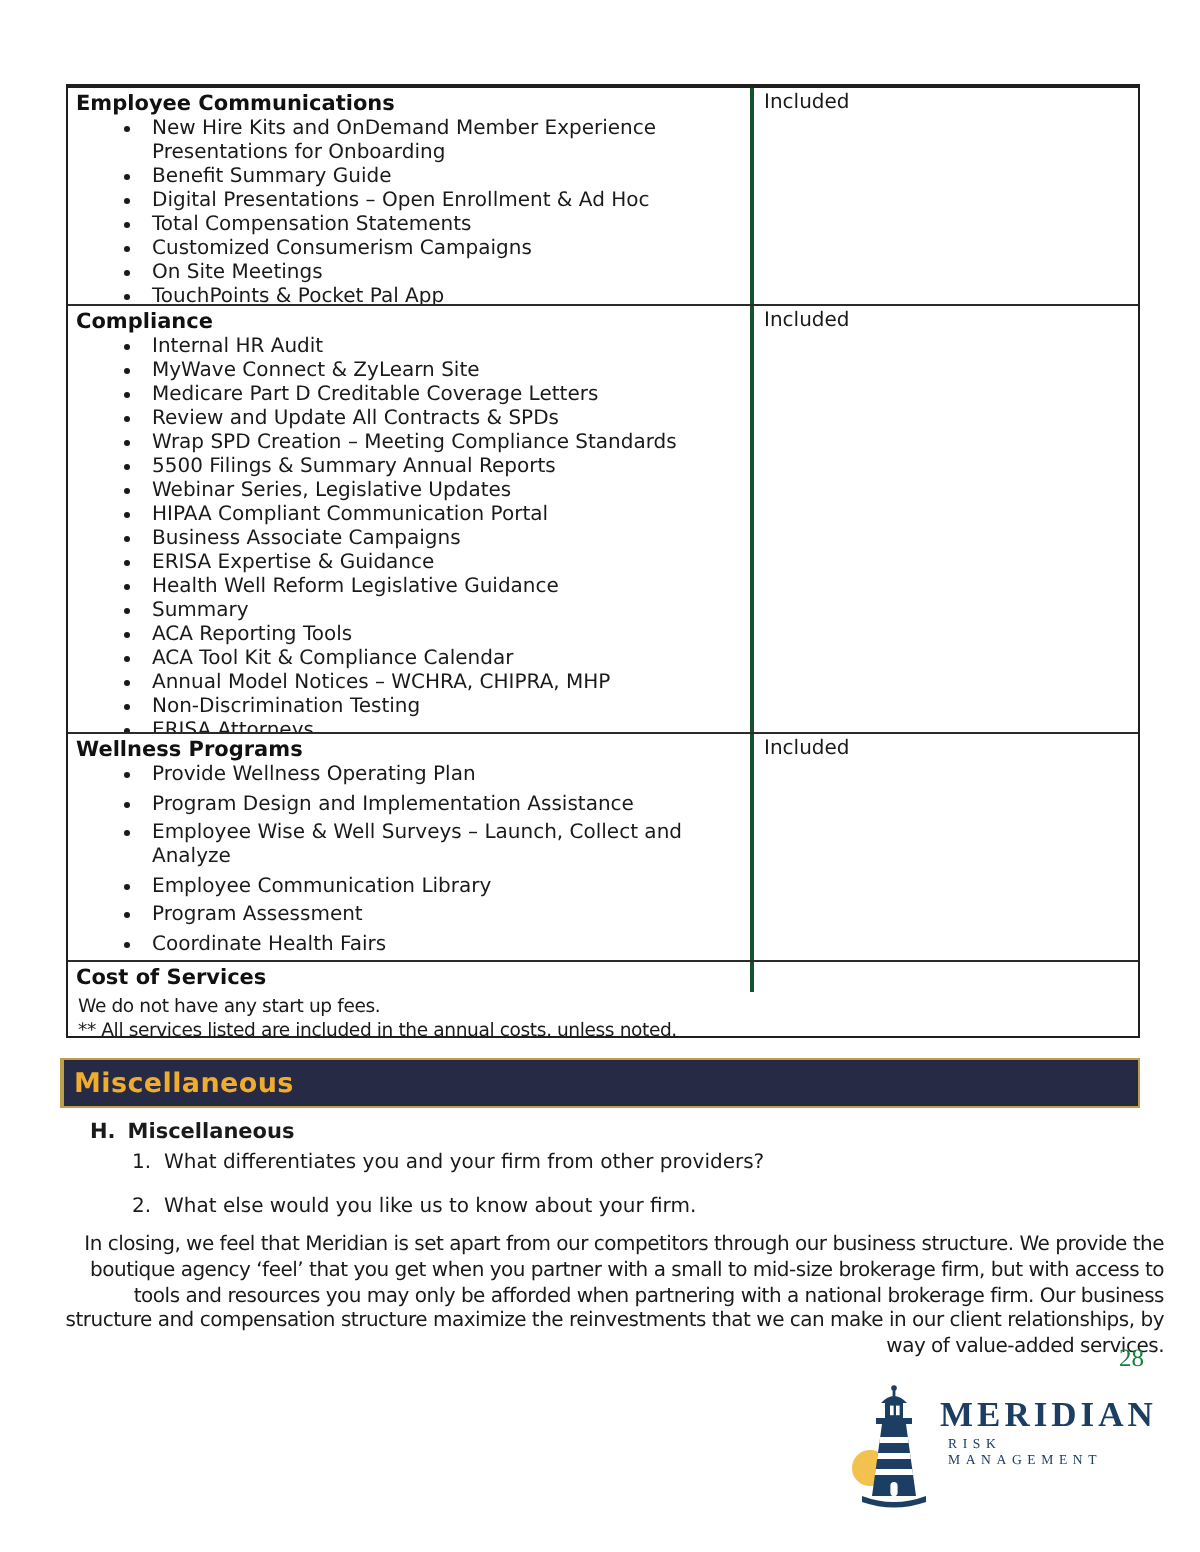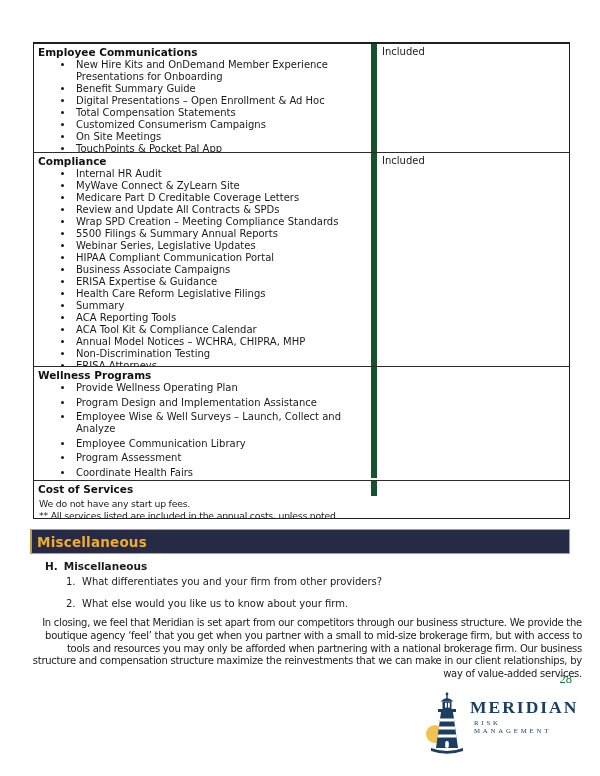--- a/index.html
+++ b/index.html
@@ -15,24 +15,24 @@
   
   .svc-table{
     position:absolute;left:33px;top:42px;width:537px;
     border:1px solid #1f1f1f;border-top-width:2px;
     box-sizing:border-box;
   }
   .trow{display:flex;box-sizing:border-box;border-bottom:1px solid #2b2b2b;}
   .trow:last-child{border-bottom:none;flex-direction:column;}
   .trow-0{height:109px;}
   .trow-1{height:214px;}
-  .trow-2{height:114px;flex-direction:column;}
+  .trow-2{height:114px;}
   .trow-3{height:37px;}
   .tcell{box-sizing:border-box;overflow:hidden;}
-  .tcell-left{width:343px;border-right:6px solid #14532d;padding:2px 4px 0 4px;}
+  .tcell-left{width:343px;border-right:2px solid #14532d;padding:2px 4px 0 4px;}
   .tcell-right{flex:1;padding:2px 4px 0 5px;}
   .row-title{font-weight:700;font-size:10.5px;line-height:13px;color:#111;}
   ul.row-items{margin:0;padding:0 0 0 36px;}
   ul.row-items li{font-size:10px;line-height:12px;padding-left:2px;}
   .trow-2 ul.row-items li{margin-bottom:2.5px;}
   .row-status{font-size:10px;line-height:12.5px;}
   .trow-3 .row-status{font-size:9.3px;line-height:11.5px;letter-spacing:-0.2px;}
 
   
   .banner{
@@ -119,21 +119,21 @@
             <li>Internal HR Audit</li>
             <li>MyWave Connect &amp; ZyLearn Site</li>
             <li>Medicare Part D Creditable Coverage Letters</li>
             <li>Review and Update All Contracts &amp; SPDs</li>
             <li>Wrap SPD Creation – Meeting Compliance Standards</li>
             <li>5500 Filings &amp; Summary Annual Reports</li>
             <li>Webinar Series, Legislative Updates</li>
             <li>HIPAA Compliant Communication Portal</li>
             <li>Business Associate Campaigns</li>
             <li>ERISA Expertise &amp; Guidance</li>
-            <li>Health Care Reform Legislative Filings</li>
+            <li>Health Well Reform Legislative Guidance</li>
             <li>Summary</li>
             <li>ACA Reporting Tools</li>
             <li>ACA Tool Kit &amp; Compliance Calendar</li>
             <li>Annual Model Notices – WCHRA, CHIPRA, MHP</li>
             <li>Non-Discrimination Testing</li>
             <li>ERISA Attorneys</li>
           </ul>
       </div>
       <div class="tcell tcell-right">
         <div class="row-status">

